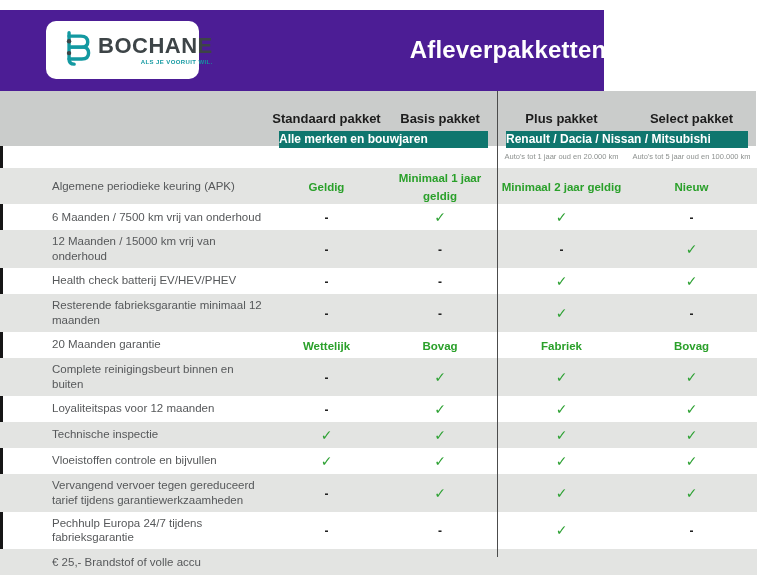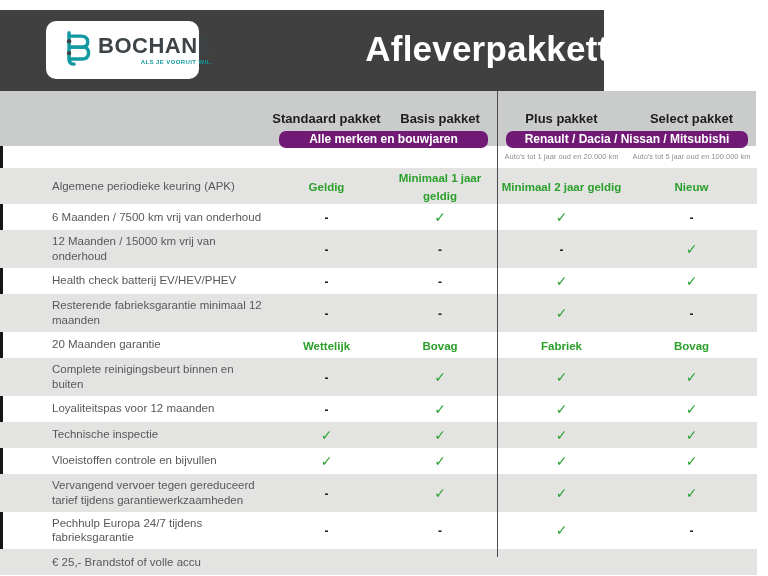--- a/index.html
+++ b/index.html
@@ -3,56 +3,55 @@
 <meta charset="utf-8">
 <style>
   html,body{margin:0;padding:0;background:#ffffff;}
   .page{
     position:relative;width:768px;height:576px;overflow:hidden;
     background:#ffffff;font-family:"Liberation Sans","DejaVu Sans",sans-serif;
   }
   .top-margin{height:10px;background:#ffffff;}
   
   .teal-band{
-    position:relative;height:81px;background:#404040;width:604px;
+    position:relative;height:81px;background:#4c1d95;width:604px;
   }
   .logo-box{
     position:absolute;left:46px;top:11px;width:153px;height:58px;
     background:#ffffff;border-radius:10px;display:flex;align-items:center;
     padding:0 8px 0 12px;box-sizing:border-box;
   }
   .logo-mark{flex:0 0 auto;margin-right:6px;}
   .logo-text-wrap{display:flex;flex-direction:column;align-items:flex-end;}
   .logo-word{
     font-size:22px;font-weight:bold;color:#3d4447;letter-spacing:.5px;line-height:22px;
   }
   .logo-tagline{
     font-size:6px;font-weight:bold;color:#1399a1;letter-spacing:.4px;margin-top:2px;
   }
   .page-title{
     position:absolute;left:508px;top:50%;transform:translate(-50%,-54%);
-    color:#ffffff;font-size:35px;font-weight:bold;letter-spacing:.2px;white-space:nowrap;
+    color:#ffffff;font-size:24px;font-weight:bold;letter-spacing:.2px;white-space:nowrap;
   }
   
   .grid{
     display:grid;
     grid-template-columns:270px 113px 114px 129px 131px;
   }
   
   .section-gray{
     background:#cacccb;width:756px;padding-top:20px;box-sizing:border-box;height:55px;
   }
   .pkg-name{
     text-align:center;font-size:13px;font-weight:bold;color:#1d1d1d;align-self:start;
   }
   .banner{
     grid-row:2;height:17px;line-height:17px;margin:5px 9px 0 9px;
-    background:#701a75;color:#ffffff;font-size:12px;font-weight:bold;text-align:center;
+    background:#0f766e;color:#ffffff;font-size:12px;font-weight:bold;
     white-space:nowrap;
-    border-radius:7px;
   }
   .banner-left{grid-column:2/4;}
   .banner-right{grid-column:4/6;}
   .pkg-note{
     grid-row:3;text-align:center;font-size:7.5px;color:#8d918f;margin-top:4px;white-space:nowrap;
   }
   .totals{align-items:center;margin-top:2px;}
   .total-label{
     padding-left:52px;font-size:15px;font-weight:bold;color:#1d1d1d;
   }

